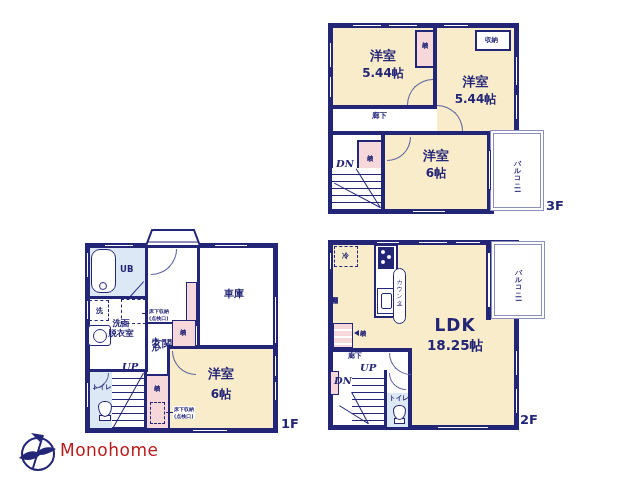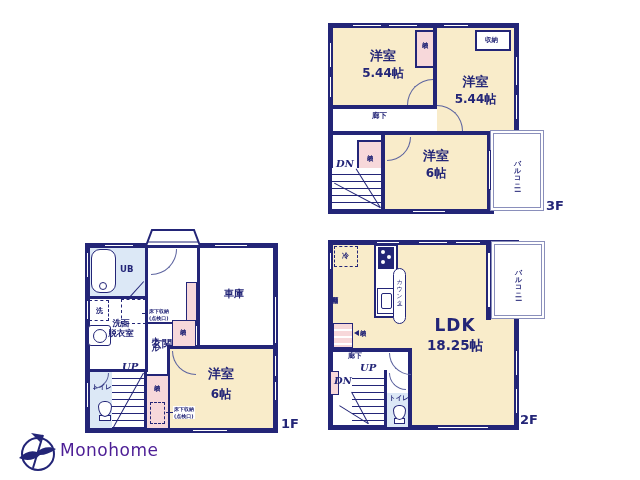--- a/index.html
+++ b/index.html
@@ -24,21 +24,21 @@
   .qbr{border-bottom:1px solid #5c639f;border-right:1px solid #5c639f;border-radius:0 0 100% 0;}
   .st{position:absolute;background:repeating-linear-gradient(to bottom,#ffffff 0 6px,#232577 6px 7px);z-index:3;}
   .dg{position:absolute;height:1px;background:#232577;transform-origin:0 0;z-index:4;}
   .balc{position:absolute;background:#ffffff;border:1px solid #8a8fbb;box-sizing:border-box;z-index:4;}
   .balc .inner{position:absolute;left:2px;top:2px;right:2px;bottom:2px;border:1px solid #8a8fbb;}
   .balc .lbl{position:absolute;left:0;right:0;top:0;bottom:0;display:flex;align-items:center;justify-content:center;}
   .shelfpink{background:repeating-linear-gradient(to bottom,#f7d8da 0 5px,#ffffff 5px 7px);}
   .tiny{font-size:5px;line-height:1.3;background:#ffffff;padding:0 1px;}
   .toiletbowl{position:absolute;background:#fff;border:1px solid #232577;border-radius:45% 45% 50% 50%/35% 35% 65% 65%;z-index:6;}
   .toilettank{position:absolute;background:#fff;border:1px solid #232577;z-index:6;}
-  .logo-text{position:absolute;color:#4c1d95;font-size:17px;letter-spacing:.5px;font-weight:400;z-index:8;}
+  .logo-text{position:absolute;color:#b91c1c;font-size:17px;letter-spacing:.5px;font-weight:400;z-index:8;}
 </style>
 </head>
 <body>
 
 <div class="canvas">
 
   <div>
 
     <div class="room" style="left:333px;top:28px;width:100px;height:77px;"></div>
     <div class="room" style="left:437px;top:28px;width:77px;height:103px;"></div>

